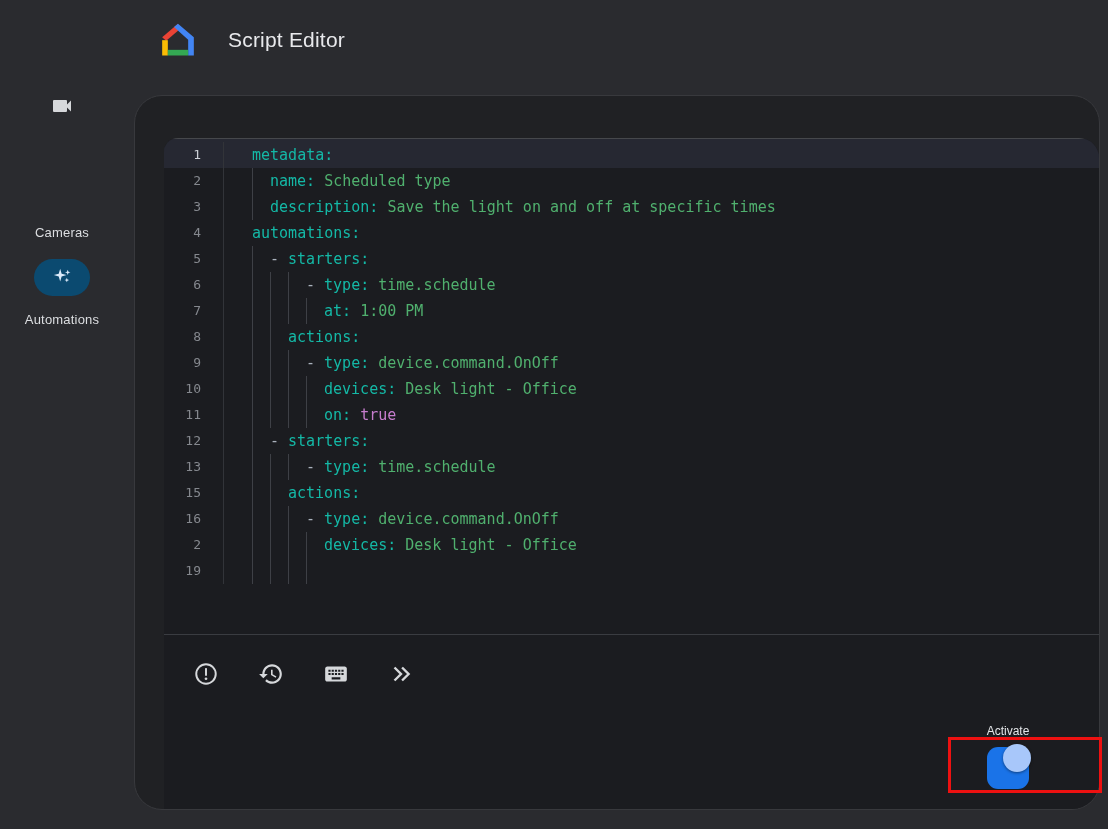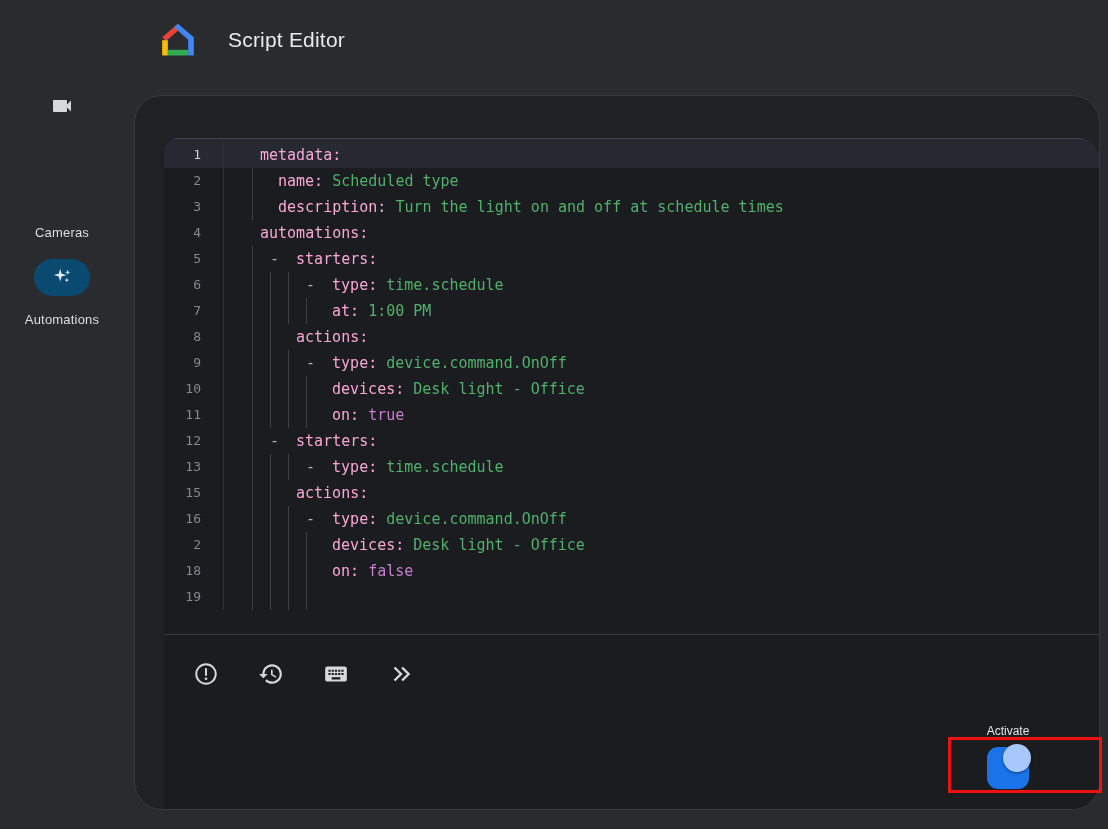--- a/index.html
+++ b/index.html
@@ -53,21 +53,21 @@
   .row { display:flex; height:26px; line-height:26px; white-space:pre; }
   .row.active { background:#262832; box-shadow:0 -4px 0 #262832; }
   .ln {
     width:60px; flex:0 0 60px; text-align:right; padding-right:22px;
     font-size:13px; color:#85888e; border-right:1px solid #323439;
   }
   .row.active .ln { color:#ccd0d6; }
   .codeline { padding-left:28px; font-size:15px; flex:1; }
   .guide { display:inline-block; width:18px; height:26px;
            border-left:1px solid #3e4046; vertical-align:top; }
-  .tk-k { color:#f9a8d4;margin-left:8px; }
+  .tk-k { color:#14b8a6; }
   .tk-s { color:#50b06e; }
   .tk-b { color:#c77dce; }
   .tk-d { color:#aab2bd; }
   .tk-p { color:#d4d6d9; }
 
   
   .editor-toolbar {
     height:79px; border-top:1px solid #3a3c41;
     display:flex; align-items:center; padding-left:29px; gap:39px;
   }
@@ -151,35 +151,34 @@
   </div>
 </div>
 
 <div class="panel">
   <div class="editor-column">
 
     <div class="code-editor">
       <div id="lines">
           <div class="row active"><span class="ln">1</span><span class="codeline"><span class="tk-k">metadata:</span></span></div>
           <div class="row"><span class="ln">2</span><span class="codeline"><span class="guide"></span><span class="tk-k">name:</span><span class="tk-p"> </span><span class="tk-s">Scheduled type</span></span></div>
-          <div class="row"><span class="ln">3</span><span class="codeline"><span class="guide"></span><span class="tk-k">description:</span><span class="tk-p"> </span><span class="tk-s">Turn the light on and off at schedule times</span></span></div>
+          <div class="row"><span class="ln">3</span><span class="codeline"><span class="guide"></span><span class="tk-k">description:</span><span class="tk-p"> </span><span class="tk-s">Save the light on and off at specific times</span></span></div>
           <div class="row"><span class="ln">4</span><span class="codeline"><span class="tk-k">automations:</span></span></div>
           <div class="row"><span class="ln">5</span><span class="codeline"><span class="guide"></span><span class="tk-d">- </span><span class="tk-k">starters:</span></span></div>
           <div class="row"><span class="ln">6</span><span class="codeline"><span class="guide"></span><span class="guide"></span><span class="guide"></span><span class="tk-d">- </span><span class="tk-k">type:</span><span class="tk-p"> </span><span class="tk-s">time.schedule</span></span></div>
           <div class="row"><span class="ln">7</span><span class="codeline"><span class="guide"></span><span class="guide"></span><span class="guide"></span><span class="guide"></span><span class="tk-k">at:</span><span class="tk-p"> </span><span class="tk-s">1:00 PM</span></span></div>
           <div class="row"><span class="ln">8</span><span class="codeline"><span class="guide"></span><span class="guide"></span><span class="tk-k">actions:</span></span></div>
           <div class="row"><span class="ln">9</span><span class="codeline"><span class="guide"></span><span class="guide"></span><span class="guide"></span><span class="tk-d">- </span><span class="tk-k">type:</span><span class="tk-p"> </span><span class="tk-s">device.command.OnOff</span></span></div>
           <div class="row"><span class="ln">10</span><span class="codeline"><span class="guide"></span><span class="guide"></span><span class="guide"></span><span class="guide"></span><span class="tk-k">devices:</span><span class="tk-p"> </span><span class="tk-s">Desk light - Office</span></span></div>
           <div class="row"><span class="ln">11</span><span class="codeline"><span class="guide"></span><span class="guide"></span><span class="guide"></span><span class="guide"></span><span class="tk-k">on:</span><span class="tk-p"> </span><span class="tk-b">true</span></span></div>
           <div class="row"><span class="ln">12</span><span class="codeline"><span class="guide"></span><span class="tk-d">- </span><span class="tk-k">starters:</span></span></div>
           <div class="row"><span class="ln">13</span><span class="codeline"><span class="guide"></span><span class="guide"></span><span class="guide"></span><span class="tk-d">- </span><span class="tk-k">type:</span><span class="tk-p"> </span><span class="tk-s">time.schedule</span></span></div>
           <div class="row"><span class="ln">15</span><span class="codeline"><span class="guide"></span><span class="guide"></span><span class="tk-k">actions:</span></span></div>
           <div class="row"><span class="ln">16</span><span class="codeline"><span class="guide"></span><span class="guide"></span><span class="guide"></span><span class="tk-d">- </span><span class="tk-k">type:</span><span class="tk-p"> </span><span class="tk-s">device.command.OnOff</span></span></div>
           <div class="row"><span class="ln">2</span><span class="codeline"><span class="guide"></span><span class="guide"></span><span class="guide"></span><span class="guide"></span><span class="tk-k">devices:</span><span class="tk-p"> </span><span class="tk-s">Desk light - Office</span></span></div>
-          <div class="row"><span class="ln">18</span><span class="codeline"><span class="guide"></span><span class="guide"></span><span class="guide"></span><span class="guide"></span><span class="tk-k">on:</span><span class="tk-p"> </span><span class="tk-b">false</span></span></div>
           <div class="row"><span class="ln">19</span><span class="codeline"><span class="guide"></span><span class="guide"></span><span class="guide"></span><span class="guide"></span></span></div>
         </div>
     </div>
 
     <div class="editor-toolbar">
       <span class="tb-btn">
         <svg viewBox="0 0 24 24">
           <circle cx="12" cy="12" r="9" class="icon-stroke" stroke-width="1.8"></circle>
           <rect x="11.1" y="6.6" width="1.8" height="7" class="icon-fill"></rect>
           <circle cx="12" cy="16.4" r="1.25" class="icon-fill"></circle>

